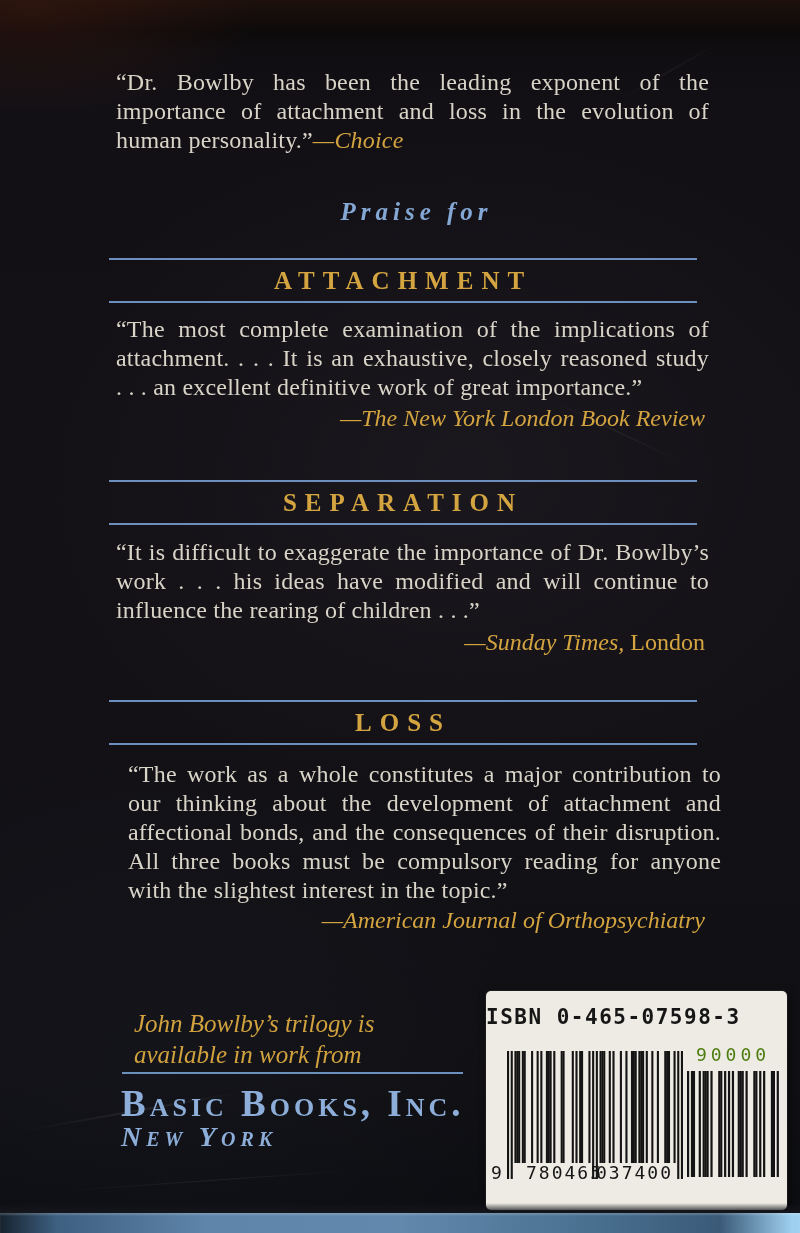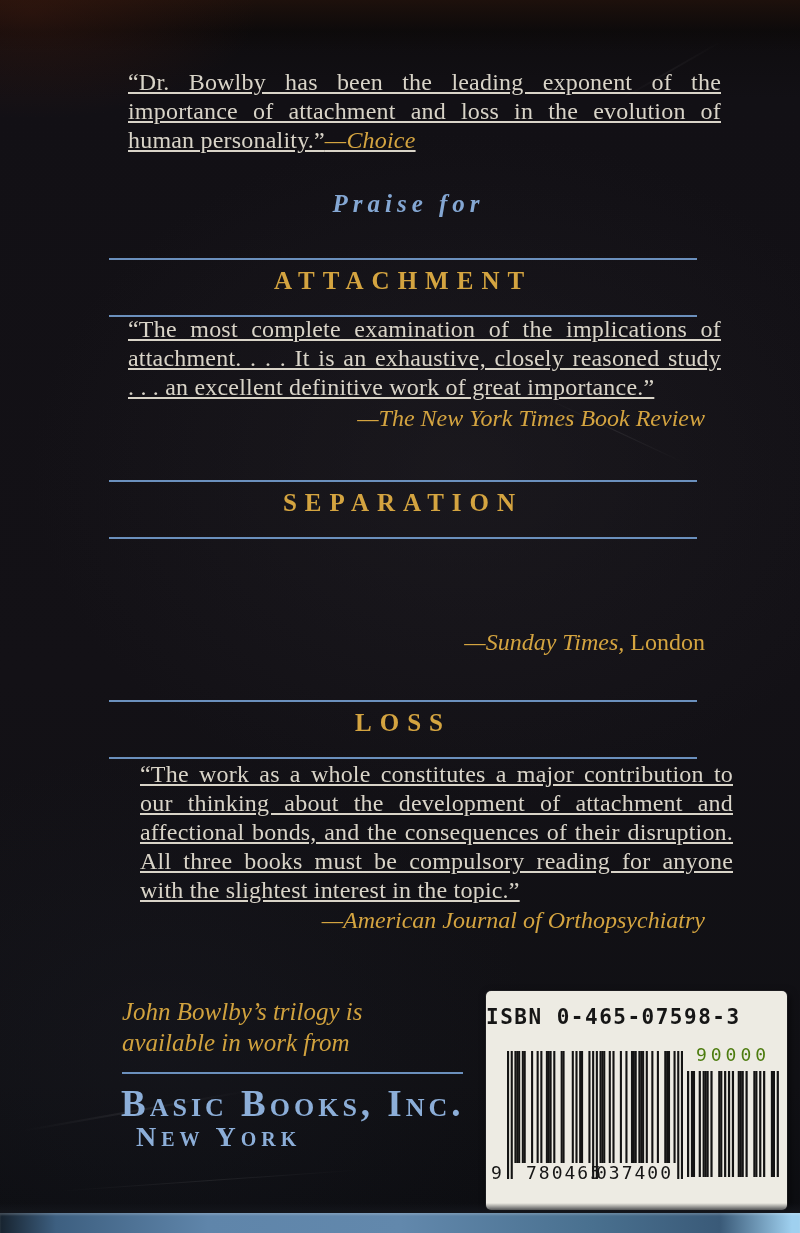--- a/index.html
+++ b/index.html
@@ -14,40 +14,40 @@
   .top-band{position:absolute;left:0;top:0;width:800px;height:52px;
     background:linear-gradient(180deg, rgba(34,18,12,0.78), rgba(10,6,4,0.35) 60%, rgba(0,0,0,0));}
   .corner-smudge{position:absolute;left:0;top:0;width:260px;height:120px;
     background:radial-gradient(ellipse at 12% 10%, rgba(70,28,16,0.40), rgba(0,0,0,0) 70%);}
   .scratch{position:absolute;background:linear-gradient(90deg, rgba(255,255,255,0), rgba(255,255,255,0.07), rgba(255,255,255,0));}
   .s1{left:20px;top:1110px;width:230px;height:2px;transform:rotate(-10deg);}
   .s2{left:60px;top:1180px;width:300px;height:1px;transform:rotate(-4deg);}
   .s3{left:540px;top:430px;width:150px;height:1px;transform:rotate(25deg);}
   .s4{left:610px;top:70px;width:120px;height:2px;transform:rotate(-30deg);opacity:.6;}
 
-  .blk{position:absolute;left:128px;width:593px;text-decoration:underline;}
+  .blk{position:absolute;left:116px;width:593px;}
   .quote{color:#d9d4c8;font-size:24px;line-height:29px;text-align:justify;letter-spacing:.2px;margin:0;}
   .gold{color:#d4a440;}
   .it{font-style:italic;}
   .attr{position:absolute;left:112px;width:593px;text-align:right;font-size:24px;
         font-style:italic;color:#d4a440;margin:0;line-height:29px;}
   .attr .plain{font-style:normal;}
   .praise{position:absolute;left:112px;width:593px;text-align:center;color:#84a7d3;
-          font-size:25px;font-weight:bold;font-style:italic;letter-spacing:5px;margin:0;}
+          font-size:25px;font-weight:bold;font-style:italic;letter-spacing:5px;margin:8px;}
   .sec-head{position:absolute;left:109px;width:588px;margin:0;
     border-top:2px solid #6b90bd;border-bottom:2px solid #6b90bd;
-    padding:8px 0 21px;text-align:center;color:#d4a440;font-size:25px;line-height:26px;
+    padding:8px 0 7px;text-align:center;color:#d4a440;font-size:25px;line-height:26px;
     font-weight:bold;letter-spacing:8px;}
   .pub-note{position:absolute;left:122px;width:420px;color:#d1a23e;font-style:italic;
-            font-size:25px;line-height:31px;margin:0;}
+            font-size:25px;line-height:31px;margin:12px;}
   .pub-rule{position:absolute;left:122px;top:1072px;width:341px;height:2px;background:#6b90bd;}
   .pub-name{position:absolute;left:121px;top:1082px;margin:0;color:#8caed8;
             font-variant:small-caps;font-weight:bold;font-size:37px;letter-spacing:4px;}
-  .pub-city{position:absolute;left:136px;top:1121px;margin:0;color:#8caed8;
-            font-variant:small-caps;font-weight:bold;font-size:28px;letter-spacing:5px;}
+  .pub-city{position:absolute;left:121px;top:1121px;margin:0;color:#8caed8;
+            font-variant:small-caps;font-weight:bold;font-size:28px;letter-spacing:5px;font-style:italic;}
 
   .bc-label{position:absolute;left:486px;top:991px;width:301px;height:219px;
             background:#edebe3;border-radius:5px;
             box-shadow:0 0 0 1px rgba(255,255,255,0.06), 2px 3px 8px rgba(0,0,0,0.6);}
   .bc-isbn{position:absolute;left:0;top:14px;width:100%;margin:0;
            font-family:"DejaVu Sans Mono", monospace;font-weight:bold;font-size:21px;
            letter-spacing:1.5px;color:#161616;}
   .bc-main{position:absolute;left:21px;top:60px;}
   .bc-supp{position:absolute;left:201px;top:80px;}
   .bc-price{position:absolute;left:200px;top:53px;width:94px;text-align:center;margin:0;
@@ -75,23 +75,24 @@
   <div class="scratch s2"></div>
   <div class="scratch s3"></div>
   <div class="scratch s4"></div>
 
   <p class="blk quote" style="top:68px;"><span>“Dr. Bowlby has been the leading exponent of the importance of attachment and loss in the evolution of human personality.”</span><span class="gold it">—Choice</span></p>
 
   <p class="praise" style="top:190px;">Praise for</p>
 
   <h2 class="sec-head" style="top:258px;">ATTACHMENT</h2>
   <p class="blk quote" style="top:315px;">“The most complete examination of the implications of attachment.&nbsp;.&nbsp;.&nbsp;.&nbsp;It is an exhaustive, closely reasoned study .&nbsp;.&nbsp;. an excellent definitive work of great importance.”</p>
-  <p class="attr" style="top:404px;"><span>—The New York Times Book Review</span><span class="plain"></span></p>
+  <p class="attr" style="top:404px;"><span>—The New York London Book Review</span><span class="plain"></span></p>
 
   <h2 class="sec-head" style="top:480px;">SEPARATION</h2>
+  <p class="blk quote" style="top:538px;">“It is difficult to exaggerate the importance of Dr. Bowlby’s work&nbsp;.&nbsp;.&nbsp;. his ideas have modified and will continue to influence the rearing of children&nbsp;.&nbsp;.&nbsp;.”</p>
   <p class="attr" style="top:628px;"><span>—Sunday Times,</span><span class="plain"> London</span></p>
 
   <h2 class="sec-head" style="top:700px;">LOSS</h2>
   <p class="blk quote" style="top:760px;margin-left:12px;">“The work as a whole constitutes a major contribution to our thinking about the development of attachment and affectional bonds, and the consequences of their disruption. All three books must be compulsory reading for anyone with the slightest interest in the topic.”</p>
   <p class="attr" style="top:906px;"><span>—American Journal of Orthopsychiatry</span><span class="plain"></span></p>
 
   <p class="pub-note" style="top:996px;"><span>John Bowlby’s trilogy is</span><br><span>available in work from</span></p>
   <div class="pub-rule"></div>
   <p class="pub-name">Basic Books, Inc.</p>
   <p class="pub-city">New York</p>

